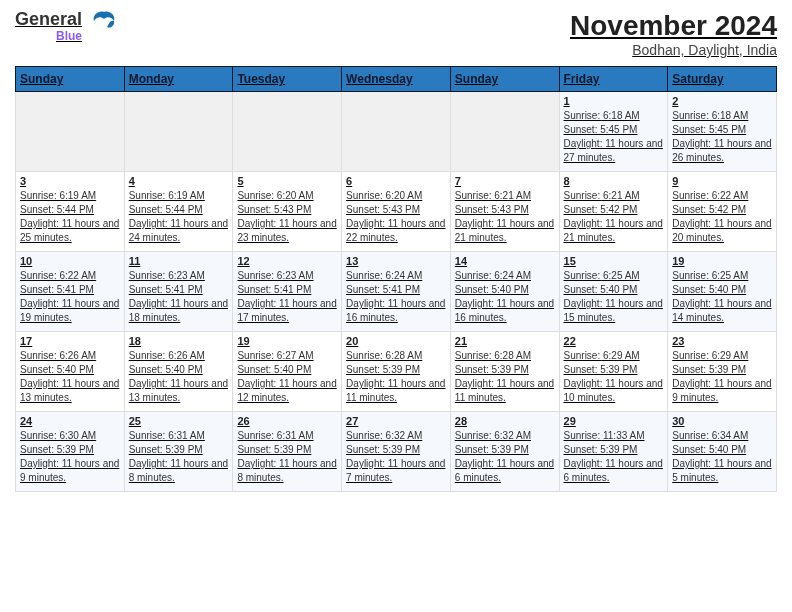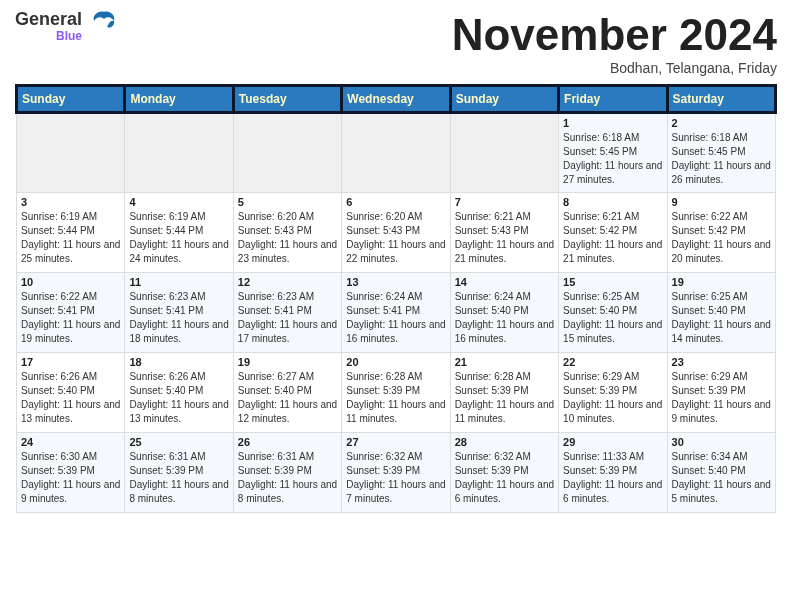--- a/index.html
+++ b/index.html
@@ -7,20 +7,21 @@
       font-family: Arial, sans-serif;
       background: #fff;
       width: 792px;
       height: 612px;
       overflow: hidden;
     }
     .page {
       width: 792px;
       height: 612px;
       padding: 10px 15px;
+      text-decoration: underline;
     }
     .header-area {
       display: flex;
       justify-content: space-between;
       align-items: flex-start;
       margin-bottom: 8px;
     }
     .logo {
       display: flex;
       flex-direction: column;
@@ -28,41 +29,41 @@
     }
     .logo-row {
       display: flex;
       align-items: center;
       gap: 4px;
     }
     .title-area {
       text-align: right;
     }
     .month-title {
-      font-size: 44px;
+      font-size: 28px;
       font-weight: bold;
       color: #222;
     }
     .location {
       font-size: 14px;
       color: #444;
     }
     .calendar {
       width: 100%;
       border-collapse: collapse;
       table-layout: fixed;
     }
     .calendar thead tr th {
       background: #2a7abf;
-      color: #fef9c3;
+      color: #0f172a;
       font-size: 12px;
       font-weight: bold;
       padding: 5px 4px;
       text-align: left;
-      border: 3px solid #0f172a;
+      border: 1px solid #0f172a;
     }
     .calendar tbody tr td {
       vertical-align: top;
       padding: 3px 4px;
       border: 1px solid #ddd;
       font-size: 9.5px;
       color: #333;
       height: 80px;
       background: #fff;
     }
@@ -102,21 +103,21 @@
         <div style="margin-left:3px; margin-top:-4px;">
           <svg width="30" height="30" viewBox="0 0 30 30">
             <path d="M15 5 C20 3, 27 8, 25 14 C23 10, 18 9, 15 12 C12 9, 7 10, 5 14 C3 8, 10 3, 15 5Z" fill="#1a6faf"></path>
             <path d="M25 14 C26 18, 22 22, 18 20 C20 17, 21 13, 25 14Z" fill="#1a6faf"></path>
           </svg>
         </div>
       </div>
     </div>
     <div class="title-area">
       <div class="month-title">November 2024</div>
-      <div class="location">Bodhan, Telangana, Friday</div>
+      <div class="location">Bodhan, Daylight, India</div>
     </div>
   </div>
 
   <table class="calendar">
     <thead>
       <tr>
         <th>Sunday</th>
         <th>Monday</th>
         <th>Tuesday</th>
         <th>Wednesday</th>

